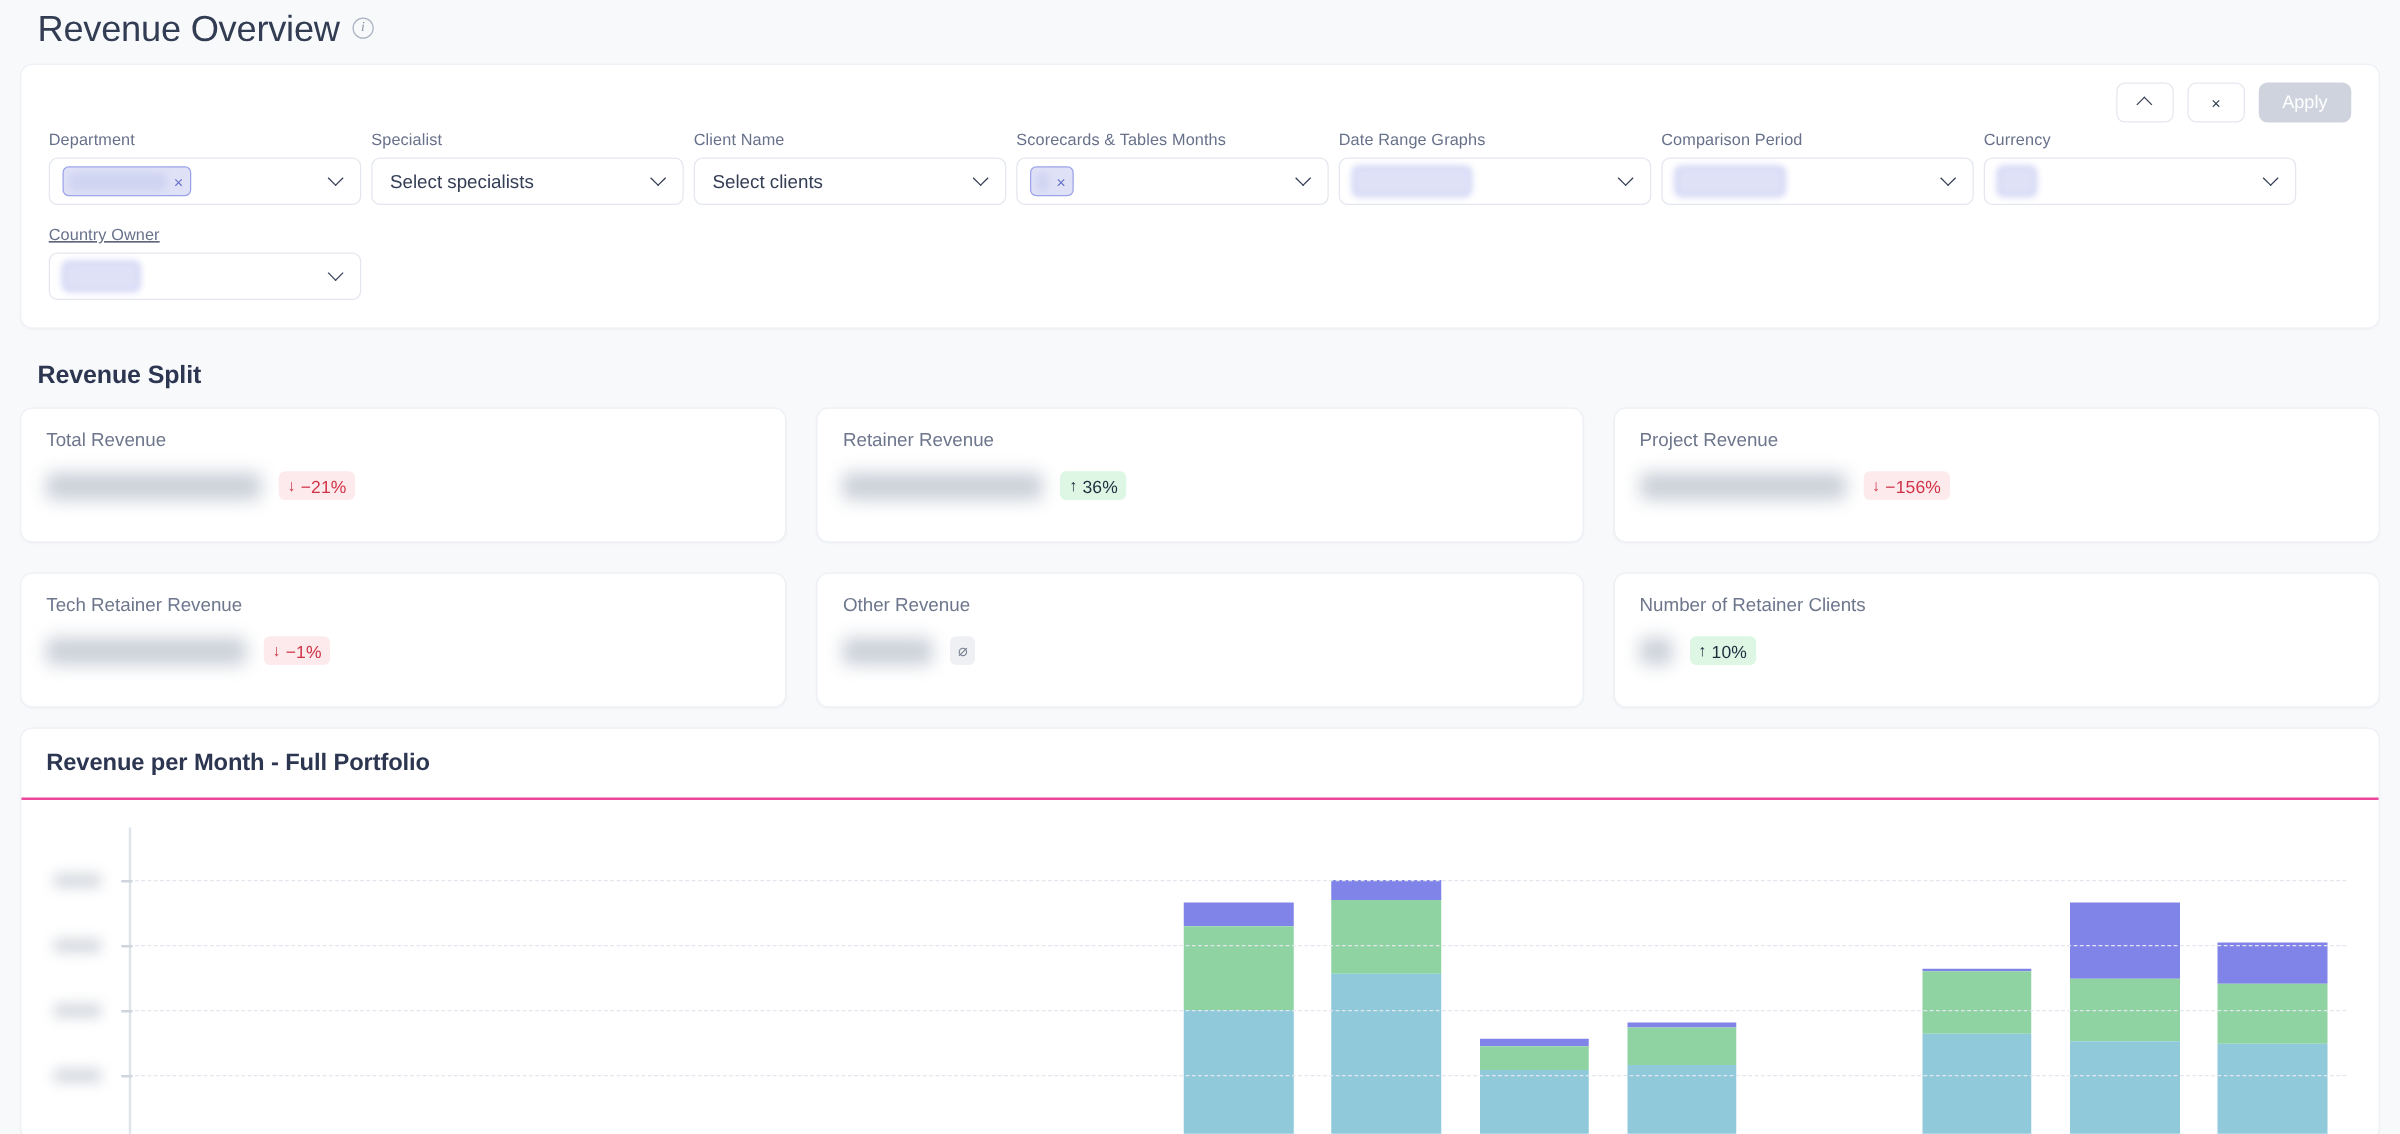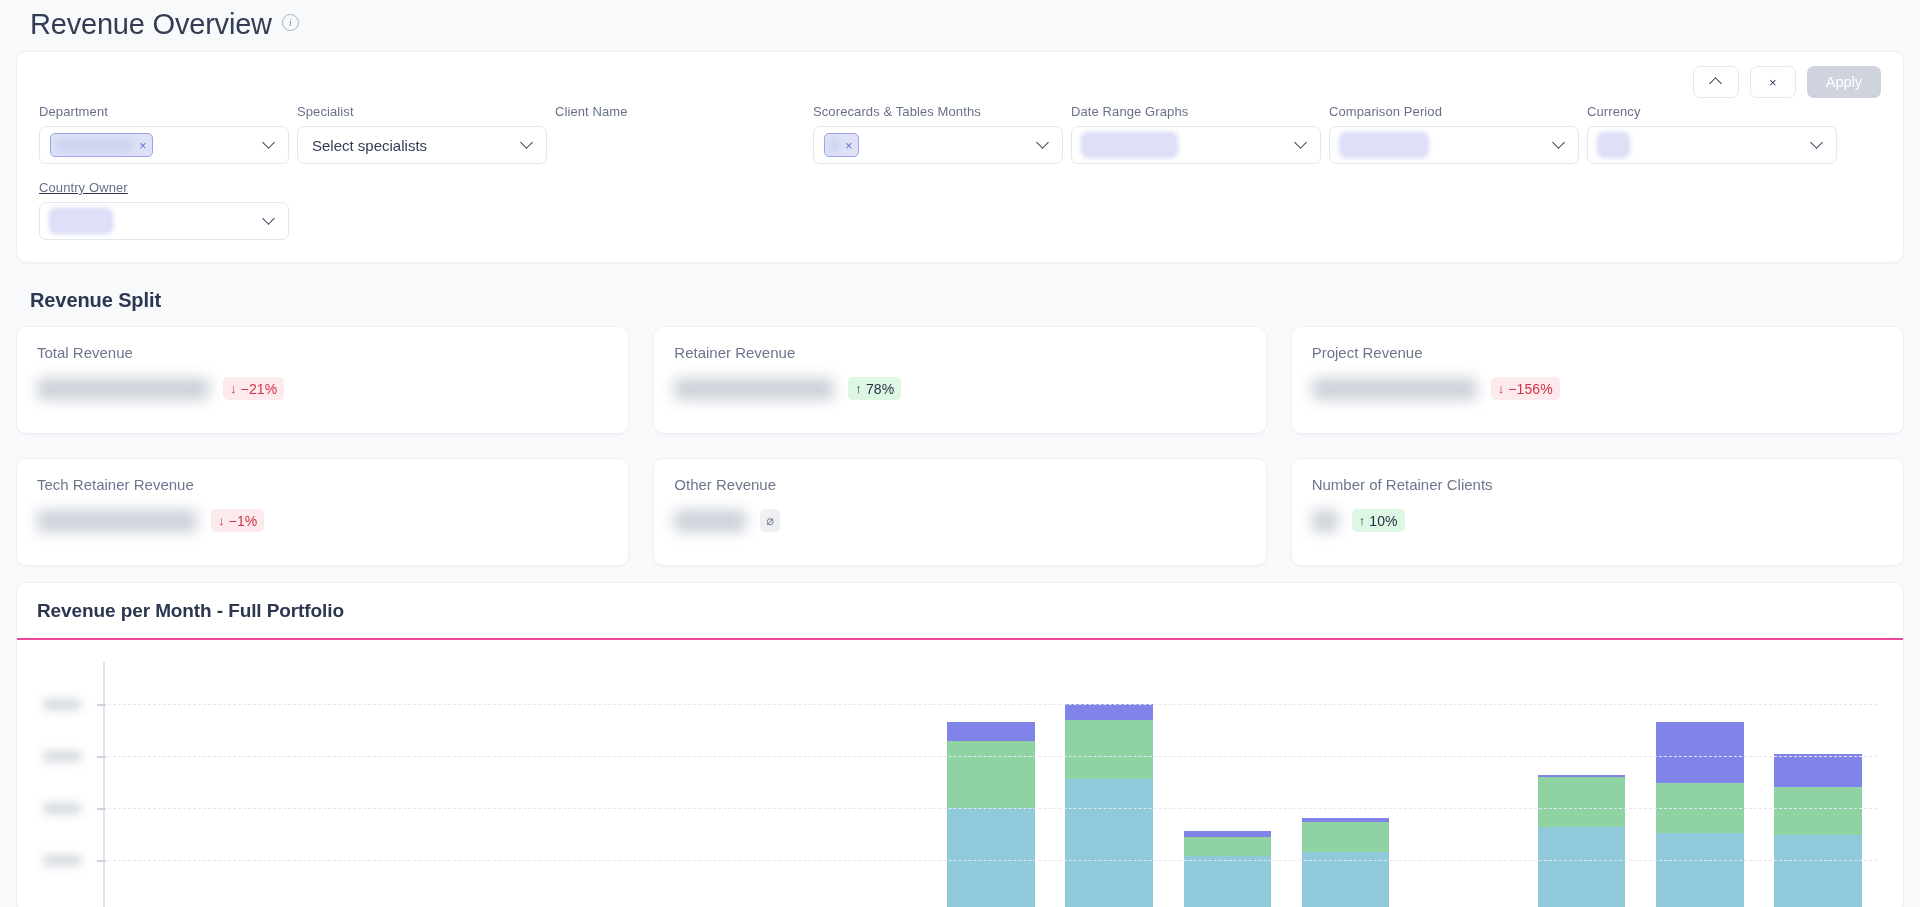--- a/index.html
+++ b/index.html
@@ -219,20 +219,24 @@
         <div class="filter-field">
           <span class="filter-label">Specialist</span>
           <div class="select-box">
             <span class="select-placeholder">Select specialists</span>
             <span class="chev-down"></span>
           </div>
         </div>
 
         <div class="filter-field">
           <span class="filter-label">Client Name</span>
+          <div class="select-box">
+            <span class="select-placeholder">Select clients</span>
+            <span class="chev-down"></span>
+          </div>
         </div>
 
         <div class="filter-field">
           <span class="filter-label">Scorecards &amp; Tables Months</span>
           <div class="select-box">
             <span class="chip chip-w-months">
               <span class="chip-blur"></span>
               <span class="chip-x">×</span>
             </span>
             <span class="chev-down"></span>
@@ -290,21 +294,21 @@
         </span>
       </div>
     </div>
 
     <div class="kpi-card">
       <div class="kpi-label">Retainer Revenue</div>
       <div class="kpi-row">
         <span class="kpi-value-blur vb-retainer"></span>
         <span class="badge badge-up">
           <span class="arrow">↑</span>
-          <span>78%</span>
+          <span>36%</span>
         </span>
       </div>
     </div>
 
     <div class="kpi-card">
       <div class="kpi-label">Project Revenue</div>
       <div class="kpi-row">
         <span class="kpi-value-blur vb-project"></span>
         <span class="badge badge-down">
           <span class="arrow">↓</span>

